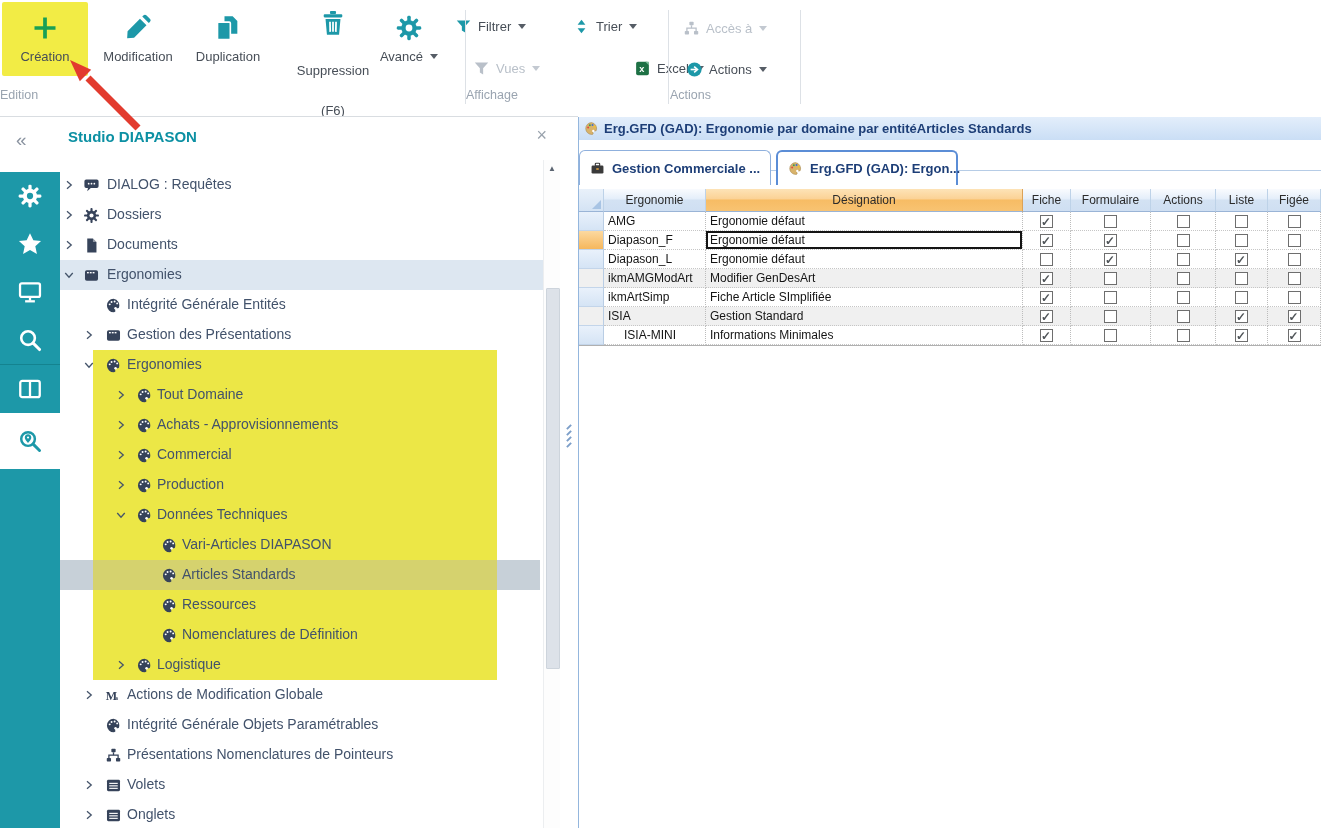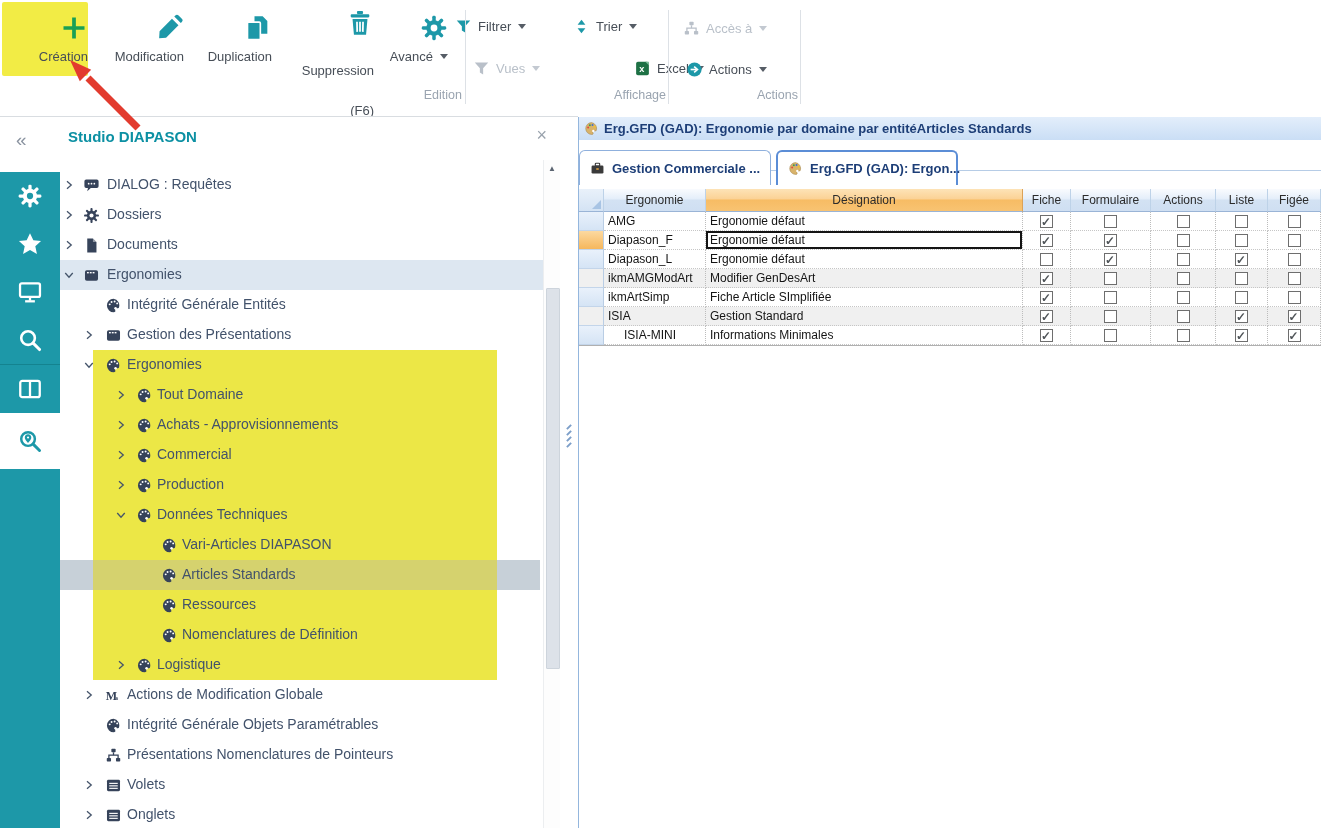--- a/index.html
+++ b/index.html
@@ -3,22 +3,22 @@
 <meta charset="utf-8">
 <style>
   html,body{margin:0;padding:0;background:#fff;}
   body{font-family:"Liberation Sans",sans-serif;-webkit-font-smoothing:antialiased;}
   #app{position:relative;width:1321px;height:828px;overflow:hidden;background:#fff;}
   svg{display:block;}
 
   
   #ribbon{position:absolute;left:0;top:0;width:1321px;height:117px;background:#fff;}
   .ribbon-sep{position:absolute;top:10px;height:94px;width:1px;background:#dde1e6;}
-  .grp-label{position:absolute;top:88px;height:16px;text-align:right;font-size:12.5px;color:#9aa4b0;}
-  .btn-big{position:absolute;top:2px;height:104px;display:flex;flex-direction:column;align-items:flex-end;cursor:pointer;border-radius:2px;}
+  .grp-label{position:absolute;top:88px;height:16px;text-align:left;font-size:12.5px;color:#9aa4b0;}
+  .btn-big{position:absolute;top:2px;height:104px;display:flex;flex-direction:column;align-items:center;cursor:pointer;border-radius:2px;}
   .btn-big.hl{background:#f2ec45;height:74px;}
   .btn-big .ic{height:38px;display:flex;align-items:center;justify-content:center;margin-top:7px;}
   .btn-big .lbl{font-size:13px;color:#474e57;margin-top:2px;white-space:nowrap;display:flex;align-items:center;}
   .btn-big .sub{font-size:13px;color:#474e57;margin-top:1px;}
   .btn-small{position:absolute;height:24px;display:flex;align-items:center;cursor:pointer;}
   .btn-small .lbl{font-size:13px;color:#474e57;margin-left:6px;white-space:nowrap;}
   .btn-small.dis .lbl{color:#b9c0c9;}
   .btn-small.dis{cursor:default;}
   .caret{display:inline-block;width:0;height:0;border-left:4px solid transparent;border-right:4px solid transparent;border-top:5px solid #565d66;margin-left:7px;}
   .dis .caret{border-top-color:#c3c9d1;}
@@ -110,21 +110,21 @@
         </div>
         <div class="btn-big" style="left: 184px; width: 88px;">
           <div class="ic teal">
             <svg width="28" height="28" viewBox="0 0 24 24">
               <path fill="currentColor" d="M9 2h7l4 4v11h-11zM13 6l3 3h-3z" opacity="1"></path>
               <rect x="3" y="7" width="11" height="15" rx="1" fill="currentColor" stroke="#fff" stroke-width="1.4"></rect>
             </svg>
           </div>
           <div class="lbl">Duplication</div>
         </div>
-        <div class="btn-big" style="left: 276px; width: 98px; gap: 24px;">
+        <div class="btn-big" style="left: 284px; width: 98px; gap: 24px;">
           <div class="ic teal">
             <svg width="28" height="28" viewBox="0 0 24 24">
               <g fill="currentColor">
                 <rect x="9.4" y="1.8" width="5.2" height="2.4" rx="0.8"></rect>
                 <rect x="4" y="4.6" width="16" height="2.6" rx="0.9"></rect>
                 <path d="M5.6 8.6h12.8L17.2 22H6.8z"></path>
               </g>
               <g stroke="#fff" stroke-width="1.5">
                 <line x1="9.4" y1="11" x2="9.6" y2="19.6"></line>
                 <line x1="12" y1="11" x2="12" y2="19.6"></line>

